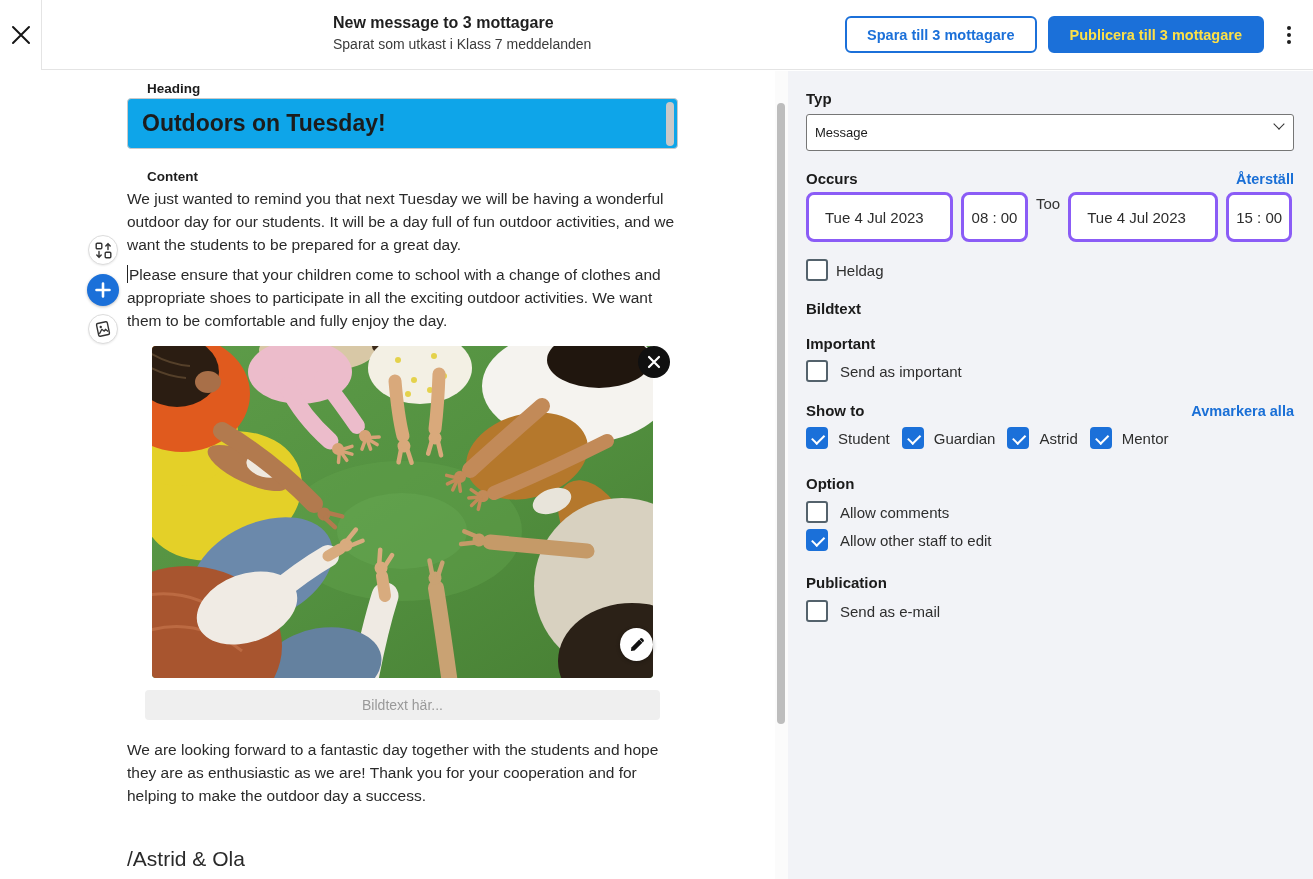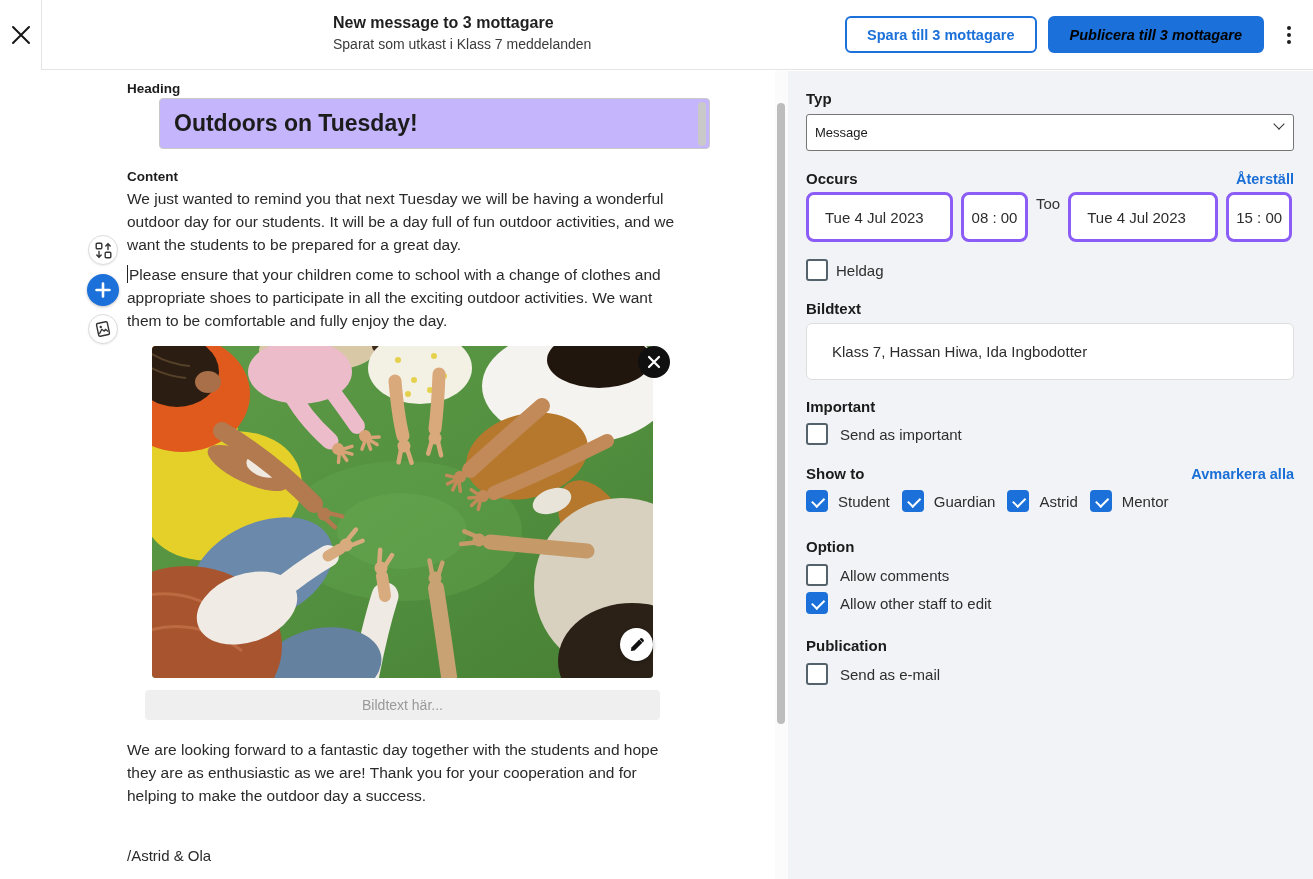--- a/index.html
+++ b/index.html
@@ -16,39 +16,39 @@
   .close-btn { position:absolute; left:0; top:0; width:42px; height:70px;
                border-right:1px solid #e4e4e4; display:flex; align-items:center;
                justify-content:center; cursor:pointer; background:#fff; }
   .title-block { position:absolute; left:333px; top:13px; }
   .title { font-size:16px; font-weight:bold; color:#1f1f1f; line-height:20px; }
   .subtitle { font-size:14px; color:#3b3b3b; margin-top:3px; }
   .actions { position:absolute; right:14px; top:16px; display:flex; align-items:center; gap:11px; }
   .btn { height:37px; padding:0 20px; border-radius:6px; font-size:14.5px; font-weight:bold;
          display:flex; align-items:center; cursor:pointer; }
   .btn-outline { background:#fff; border:2px solid #1b70d9; color:#1b70d9; }
-  .btn-primary { background:#1b70d9; border:2px solid #1b70d9; color:#000000;font-style:italic; }
+  .btn-primary { background:#1b70d9; border:2px solid #1b70d9; color:#fde047; }
   .kebab { width:20px; height:37px; display:flex; flex-direction:column; gap:3px;
            align-items:center; justify-content:center; cursor:pointer; margin-left:4px; }
   .kebab .dot { width:4px; height:4px; border-radius:50%; background:#1d1d1d; }
 
   
   .main { position:absolute; top:71px; left:0; right:0; bottom:0; display:flex; }
   .content { width:775px; position:relative; background:#fff; flex:0 0 auto; }
   .vscroll { width:13px; flex:0 0 auto; background:#fbfbfb; position:relative; }
   .vscroll .thumb { position:absolute; top:32px; left:2px; width:8px; height:621px;
                     background:#bdbdbd; border-radius:4px; }
   .sidebar { flex:1; background:#f2f3f7; padding:19px 19px 0 18px; overflow:hidden; }
 
   
-  .lbl { position:absolute; font-size:13.5px; font-weight:bold; color:#1c1c1c; }
+  .lbl { position:absolute; font-size:13.5px; font-weight:bold; color:#1c1c1c;margin-left:20px; }
   .heading-input { position:absolute; left:127px; top:27px; width:551px; height:51px;
-                   border:1px solid #c9c9c9; border-radius:4px; background:#c4b5fd;
+                   border:1px solid #c9c9c9; border-radius:4px; background:#0ea5e9;
                    display:flex; align-items:center; padding-left:14px;
-                   font-size:23px; font-weight:bold; color:#1c1c1c;margin-left:32px; }
+                   font-size:23px; font-weight:bold; color:#1c1c1c; }
   .input-scrollbar { position:absolute; right:3px; top:3px; width:8px; height:44px;
                      background:#c9c9c9; border-radius:4px; }
   .para { position:absolute; left:127px; width:553px; font-size:15.5px; line-height:23px;
           color:#2a2a2a; }
   .caret { display:inline-block; width:0; height:18px; border-left:1.5px solid #222;
            vertical-align:-3px; margin-right:1px; }
   .tool { position:absolute; width:30px; height:30px; border-radius:50%; background:#fff;
           border:1px solid #dcdcdc; box-shadow:0 1px 2px rgba(0,0,0,.08);
           display:flex; align-items:center; justify-content:center; cursor:pointer; }
   .tool-plus { position:absolute; width:32px; height:32px; border-radius:50%;
@@ -58,21 +58,21 @@
   .photo { width:100%; height:100%; border-radius:4px; overflow:hidden; display:block; }
   .img-remove { position:absolute; left:486px; top:0; width:32px; height:32px; border-radius:50%;
                 background:#101010; display:flex; align-items:center; justify-content:center;
                 cursor:pointer; }
   .img-edit { position:absolute; left:468px; top:282px; width:33px; height:33px; border-radius:50%;
               background:#fff; box-shadow:0 1px 4px rgba(0,0,0,.3); display:flex;
               align-items:center; justify-content:center; cursor:pointer; }
   .caption { position:absolute; left:145px; top:619px; width:515px; height:30px;
              background:#efefef; border-radius:4px; display:flex; align-items:center;
              justify-content:center; font-size:14px; color:#999; }
-  .signature { position:absolute; left:127px; top:776px; font-size:15px; color:#2a2a2a; }
+  .signature { position:absolute; left:127px; top:776px; font-size:21px; color:#2a2a2a; }
 
   
   .s-label { font-size:15px; font-weight:bold; color:#1b1b1b; }
   .row-between { display:flex; justify-content:space-between; align-items:baseline; }
   .s-link { font-size:14.5px; font-weight:bold; color:#1a6fd6; cursor:pointer; text-decoration:none; }
   .select-box { margin-top:7px; height:37px; border:1px solid #767676; border-radius:3px;
                 background:#fff; display:flex; align-items:center; padding:0 8px;
                 font-size:13px; color:#1c1c1c; position:relative; cursor:pointer; }
   .select-box .chevron { position:absolute; right:10px; top:5px; width:8px; height:8px;
                 border-right:1.8px solid #333; border-bottom:1.8px solid #333;
@@ -291,23 +291,20 @@
       <div class="too">Too</div>
       <div class="date-box" style="width:150px;">Tue 4 Jul 2023</div>
       <div class="time-box" style="width:66px;">15 : 00</div>
     </div>
     <div class="check-row" style="margin-top:17px;gap:8px;">
       <span class="cb"></span>
       <span class="cb-label">Heldag</span>
     </div>
 
     <div class="s-label" style="margin-top:19px;">Bildtext</div>
-    <div class="receiver-box">
-      <span>Klass 7, Hassan Hiwa, Ida Ingbodotter</span>
-    </div>
 
     <div class="s-label" style="margin-top:18px;">Important</div>
     <div class="check-row" style="margin-top:8px;">
       <span class="cb"></span>
       <span class="cb-label">Send as important</span>
     </div>
 
     <div class="row-between" style="margin-top:20px;">
       <span class="s-label">Show to</span>
       <a class="s-link">Avmarkera alla</a>

